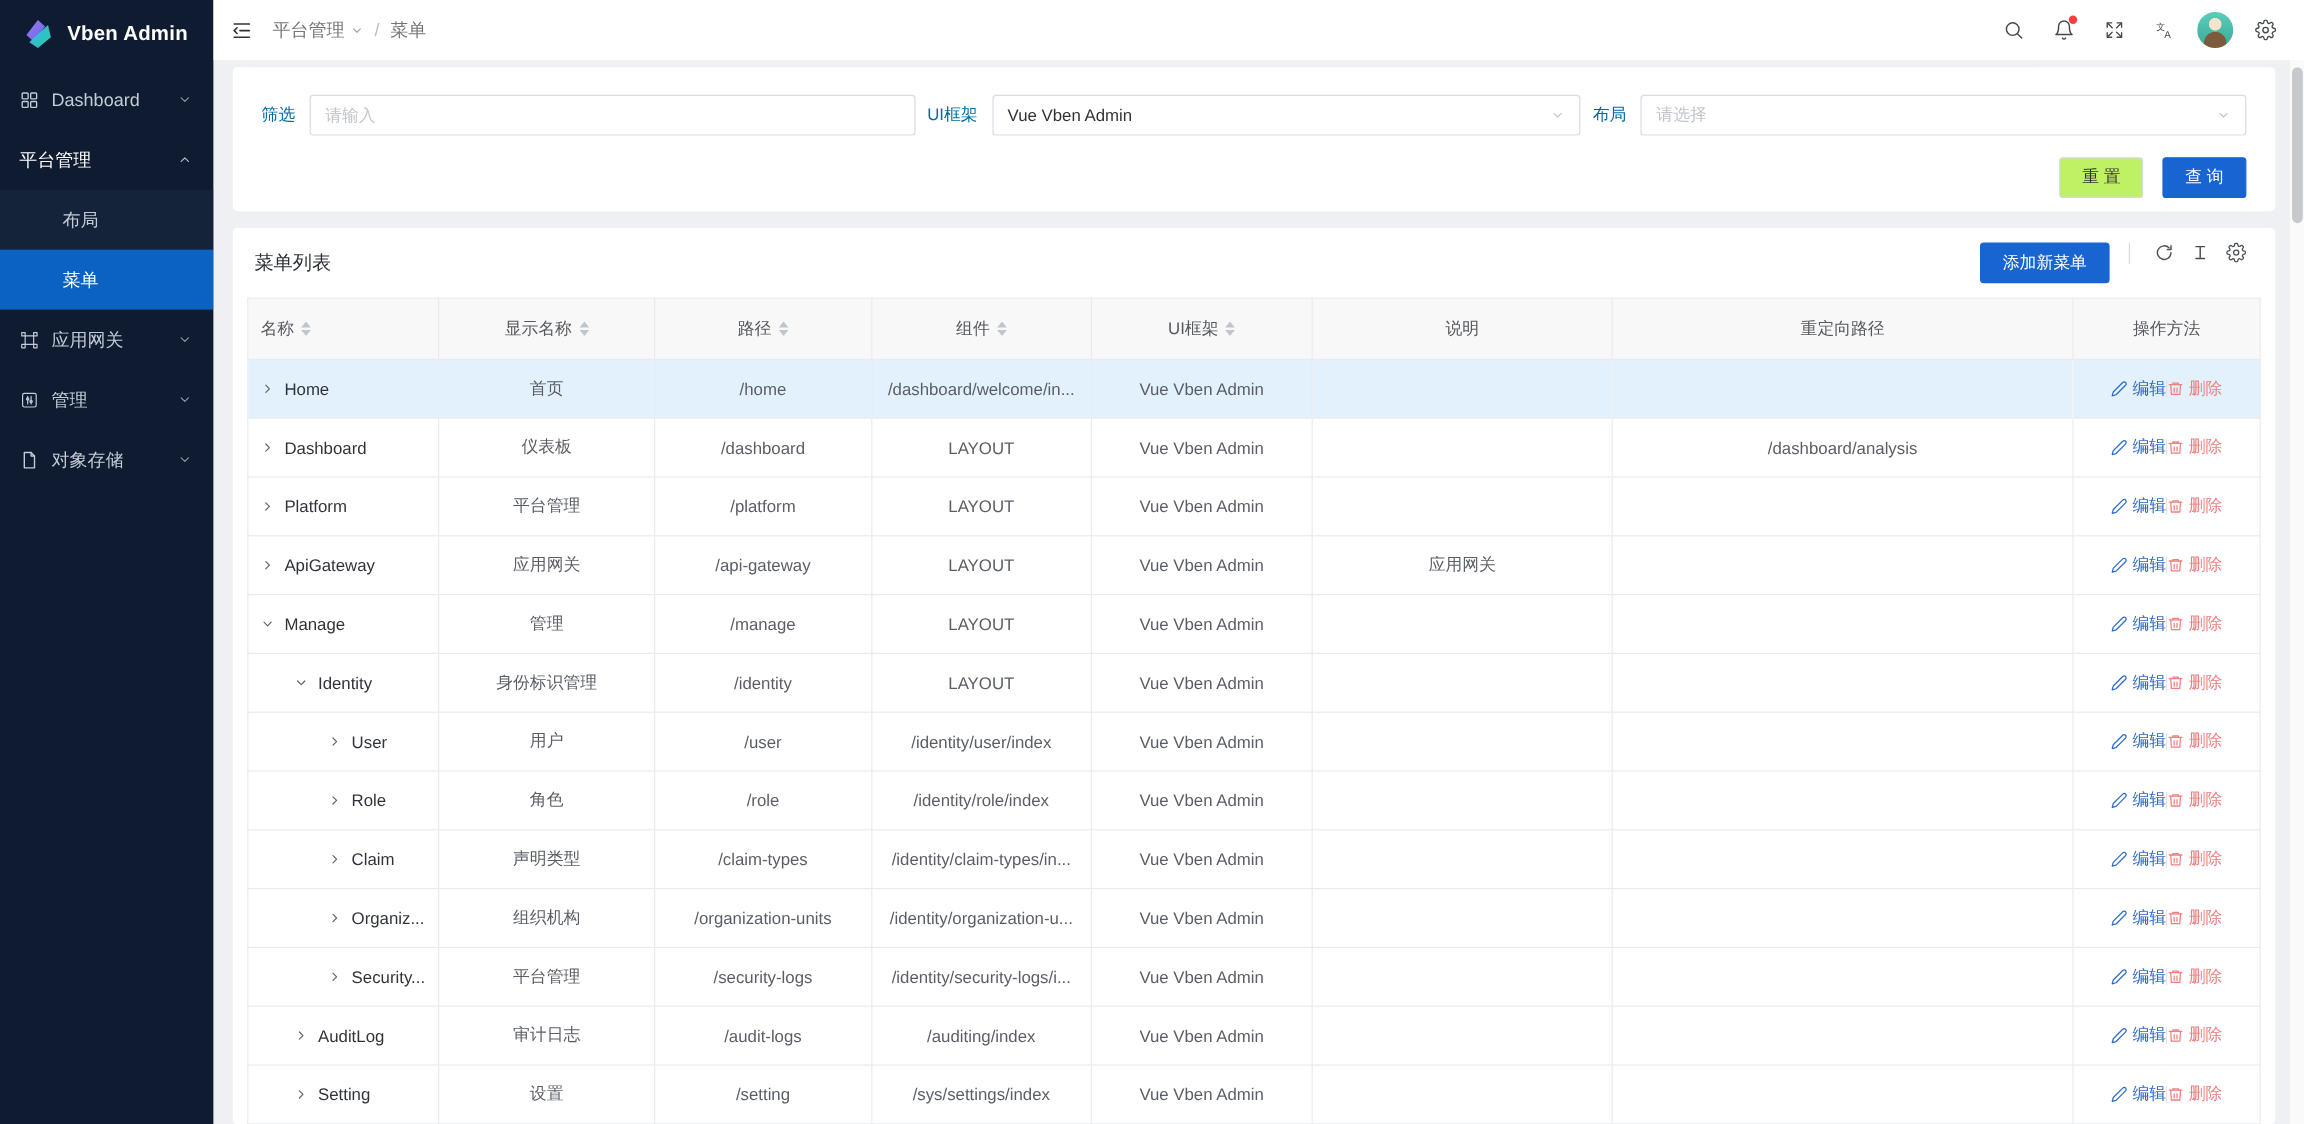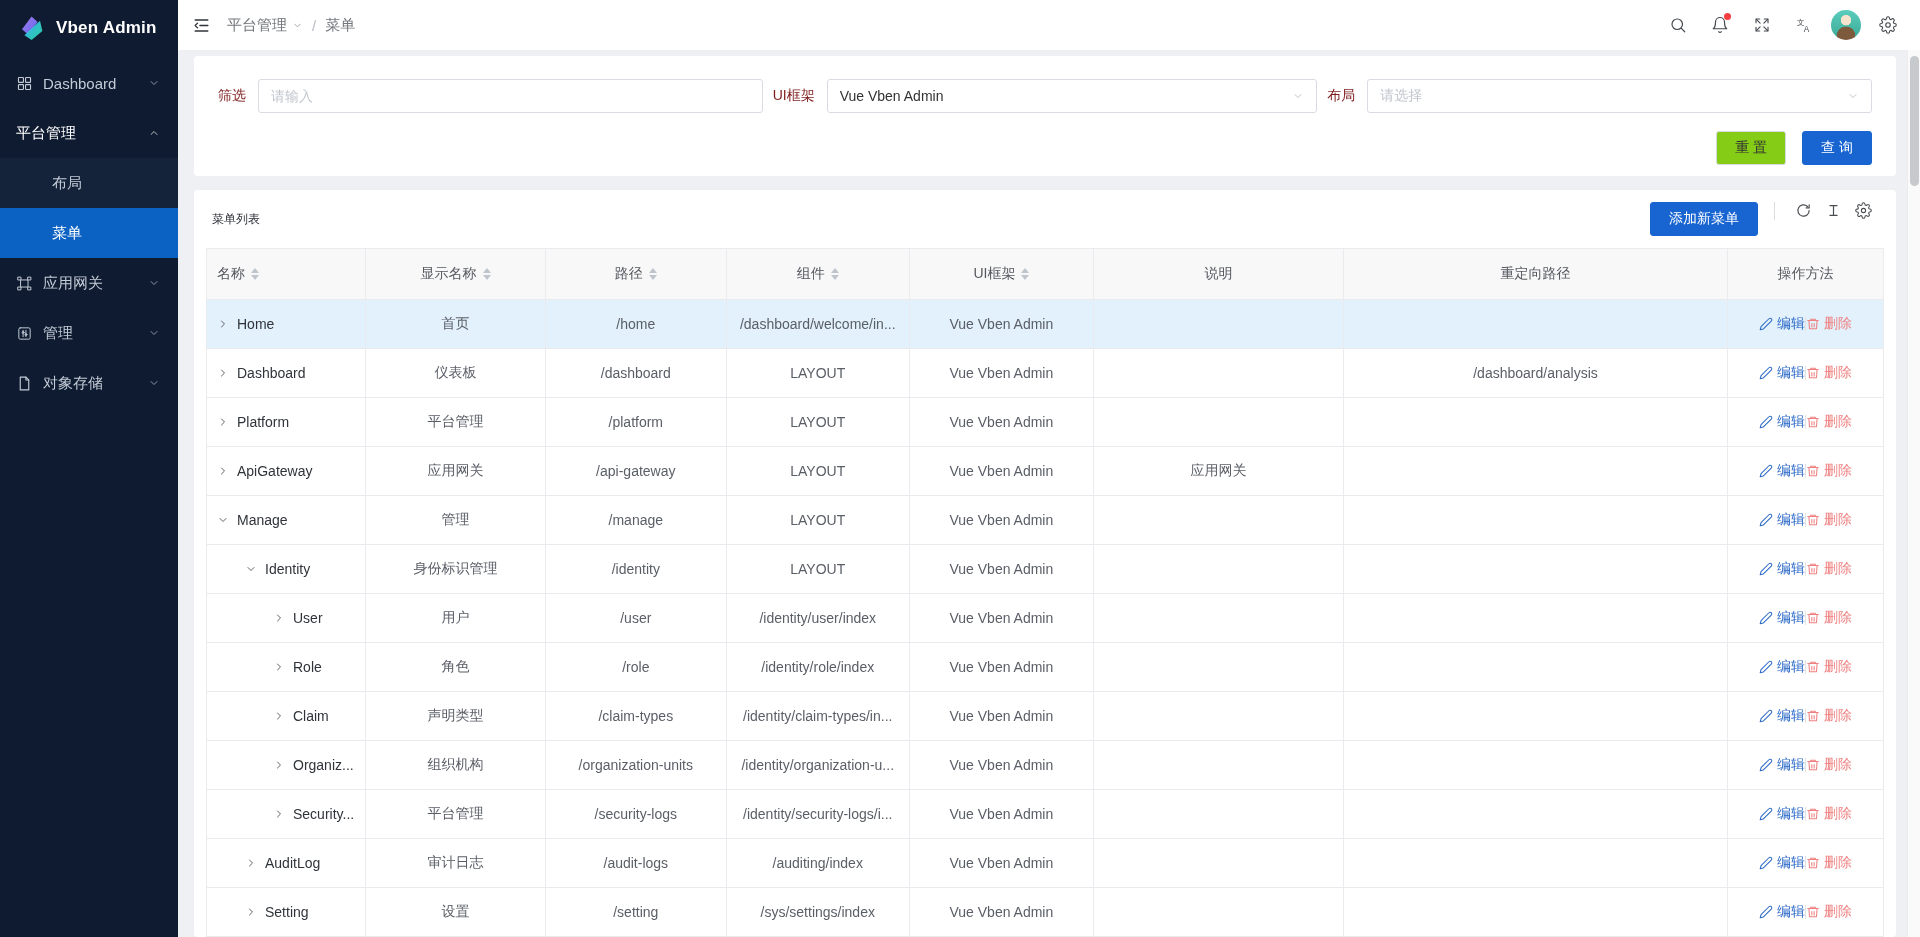--- a/index.html
+++ b/index.html
@@ -43,38 +43,38 @@
       radial-gradient(circle at 50% 34%,#f6e3cb 0 5px,rgba(0,0,0,0) 5.5px),
       radial-gradient(circle at 50% 86%,#7d5a3c 0 9px,rgba(0,0,0,0) 9.5px),
       linear-gradient(180deg,#5bcdbc,#3aa896);}
 
   
   .content{flex:1;min-height:0;display:flex;flex-direction:column;gap:14px;padding:6px 24px 0 16px;overflow:hidden;}
   .card{background:#fff;border-radius:4px;}
   .filter-card{flex-shrink:0;padding:23px 24px 11px;}
   .filter-row{display:flex;gap:10px;}
   .filter-field{flex:1;display:flex;align-items:center;gap:12px;min-width:0;}
-  .f-label{font-size:14px;color:#7f1d1d;white-space:nowrap;margin-left:auto;}
+  .f-label{font-size:14px;color:#0369a1;white-space:nowrap;margin-left:auto;}
   .f-input,.f-select{flex:1;height:34px;border:1px solid #d9dce3;border-radius:3px;padding:0 12px;font-size:14px;color:#333;background:#fff;min-width:0;}
   .f-input{outline:none;font-family:inherit;}
   .f-input::placeholder{color:#c1c6cd;}
   .f-select{display:flex;align-items:center;justify-content:space-between;cursor:pointer;}
   .sel-placeholder{color:#c1c6cd;}
   .sel-value{color:#333;}
   .sel-chev{display:flex;color:#c1c6cd;}
   .sel-chev svg{width:12px;height:12px;}
   .filter-actions{display:flex;justify-content:flex-end;gap:16px;margin-top:18px;}
   .btn{height:34px;padding:0 18px;border-radius:3px;font-size:14px;display:flex;align-items:center;cursor:pointer;font-family:inherit;}
-  .btn-outline{background:#84cc16;border:1px solid #d6d9de;color:#333;}
+  .btn-outline{background:#bef264;border:1px solid #d6d9de;color:#333;}
   .btn-primary{background:#1865d2;border:1px solid #1865d2;color:#fff;}
 
   
   .table-card{flex:1;min-height:0;padding:0 12px;display:flex;flex-direction:column;overflow:hidden;}
   .toolbar{height:58px;flex-shrink:0;display:flex;align-items:center;justify-content:space-between;padding:0 6px;}
-  .tbl-title{margin:0;font-size:12px;font-weight:500;color:#2b2f36;}
+  .tbl-title{margin:0;font-size:16px;font-weight:500;color:#2b2f36;}
   .toolbar-right{display:flex;align-items:flex-start;}
   .v-divider{width:1px;height:18px;background:#dcdcdc;margin:0 13px 0 16px;}
   .tool-icon{width:30px;display:flex;justify-content:center;color:#4a4e52;cursor:pointer;}
   .tool-icon svg{width:17px;height:17px;}
   table{width:100%;border-collapse:collapse;table-layout:fixed;}
   thead th{background:#f8f8f9;height:50px;font-weight:400;font-size:14px;color:#55585e;border:1px solid #e9ebef;padding:16px 8px;text-align:center;}
   th.al{text-align:left;padding-left:10px;}
   .th-wrap{display:inline-flex;align-items:center;gap:6px;}
   .sorter{display:inline-flex;flex-direction:column;gap:2px;cursor:pointer;}
   .cu{width:0;height:0;border-left:4px solid transparent;border-right:4px solid transparent;border-bottom:5px solid #c0c4cc;}

